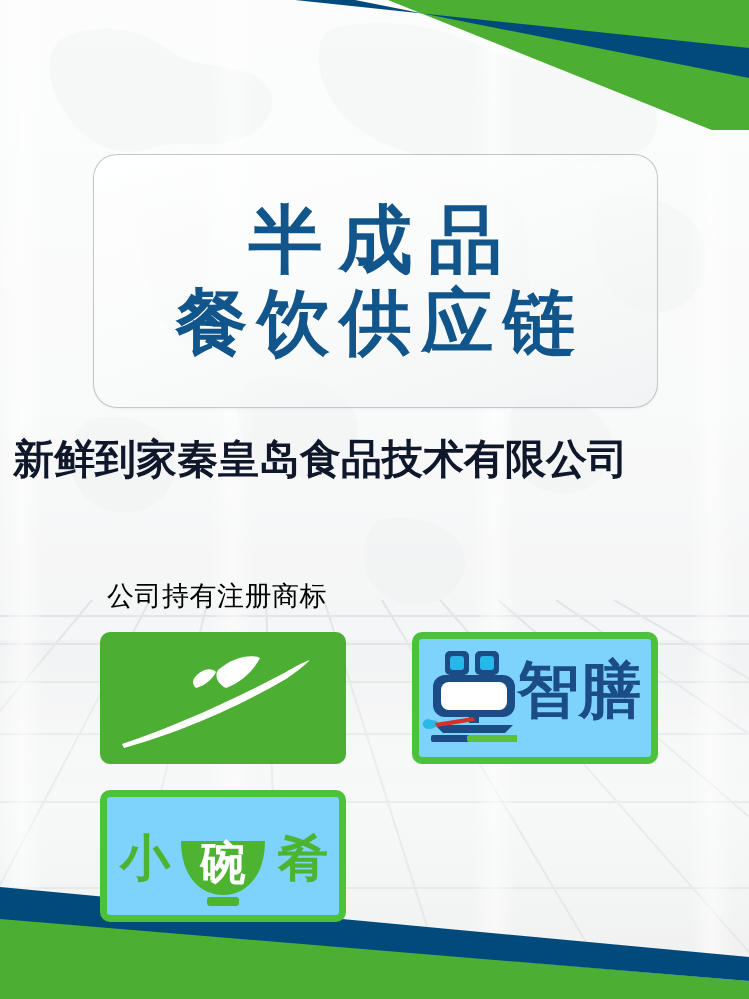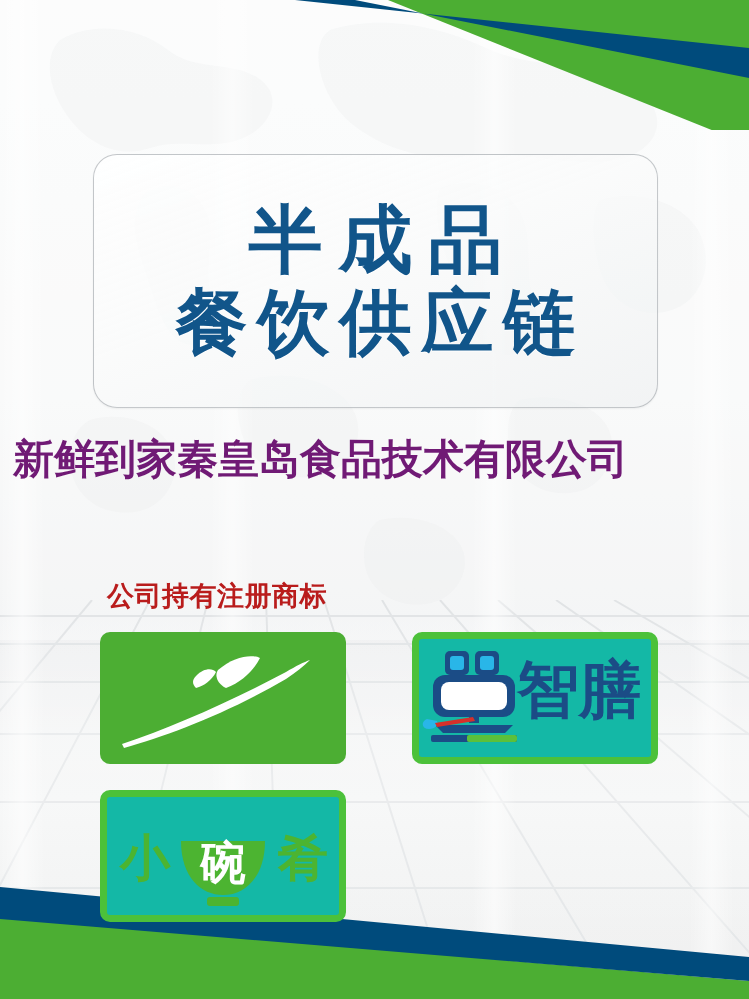--- a/index.html
+++ b/index.html
@@ -74,32 +74,32 @@
     text-indent:16px;
     white-space:nowrap;
     text-shadow:0 1px 0 rgba(255,255,255,.9);
   }
   .title-line.l2{font-size:72px;letter-spacing:10px;text-indent:10px;}
 
   
   .company{
     position:absolute;left:0;top:432px;width:641px;
     text-align:center;
-    color:#701a75;
+    color:#0f172a;
     font-weight:700;
     font-size:41px;
     letter-spacing:0px;
     white-space:nowrap;
   }
 
   
   .section-heading{
     position:absolute;left:107px;top:578px;
-    color:#b91c1c;
-    font-weight:700;
+    color:#000000;
+    font-weight:400;
     font-size:27px;
     letter-spacing:.5px;
     white-space:nowrap;
   }
 
   
   .tm-grid{
     position:absolute;left:100px;top:632px;
     width:560px;
     display:grid;
@@ -107,21 +107,21 @@
     grid-template-rows:132px 132px;
     column-gap:66px;row-gap:26px;
   }
   .tm-box{
     position:relative;
     border-radius:10px;
     display:flex;align-items:center;justify-content:center;
     overflow:hidden;
   }
   .tm-box.filled{background:#4cae33;}
-  .tm-box.outlined{background:#14b8a6;border:7px solid #4cc13a;}
+  .tm-box.outlined{background:#7dd3fc;border:7px solid #4cc13a;}
   .tm-box.outlined.b4{border-color:#4cc13a;}
   .tm-box svg{display:block;}
 
   
   .script{
     font-family:"Liberation Serif","DejaVu Serif",serif;
     font-weight:700;
     font-style:italic;
   }
 </style>

